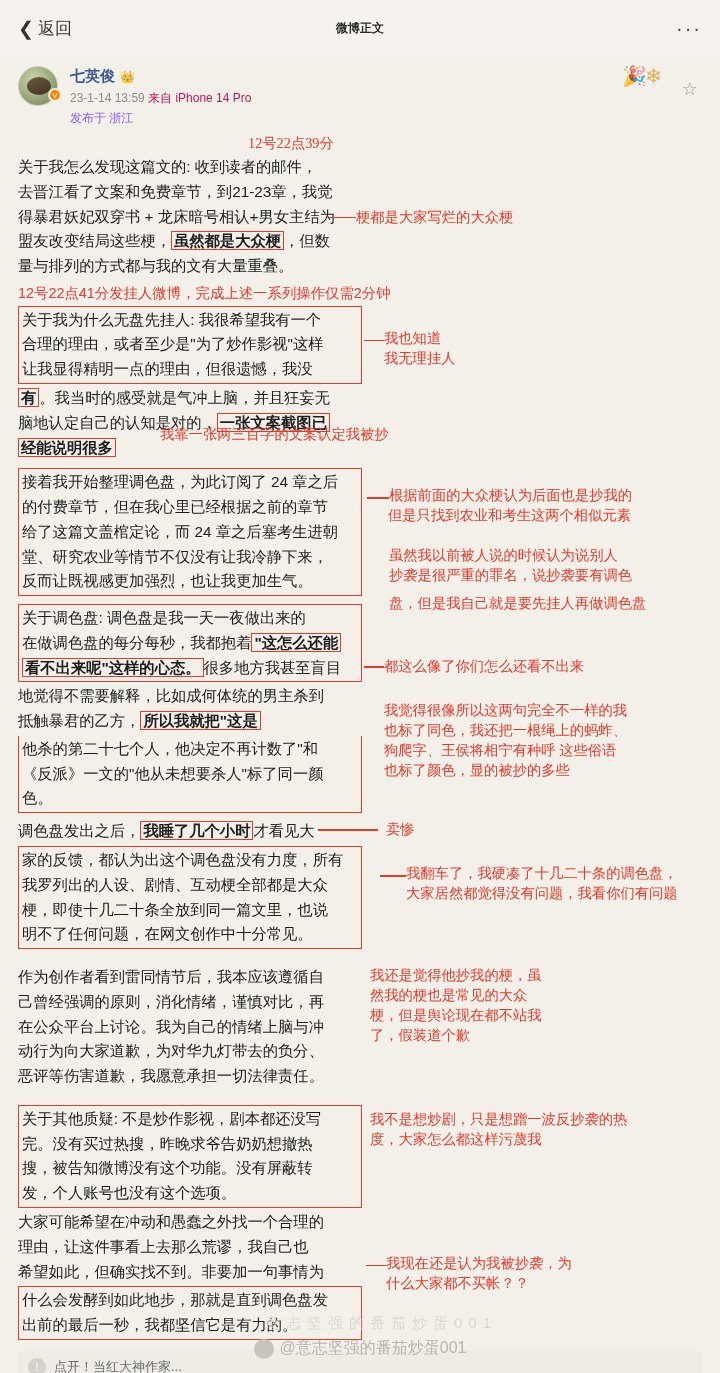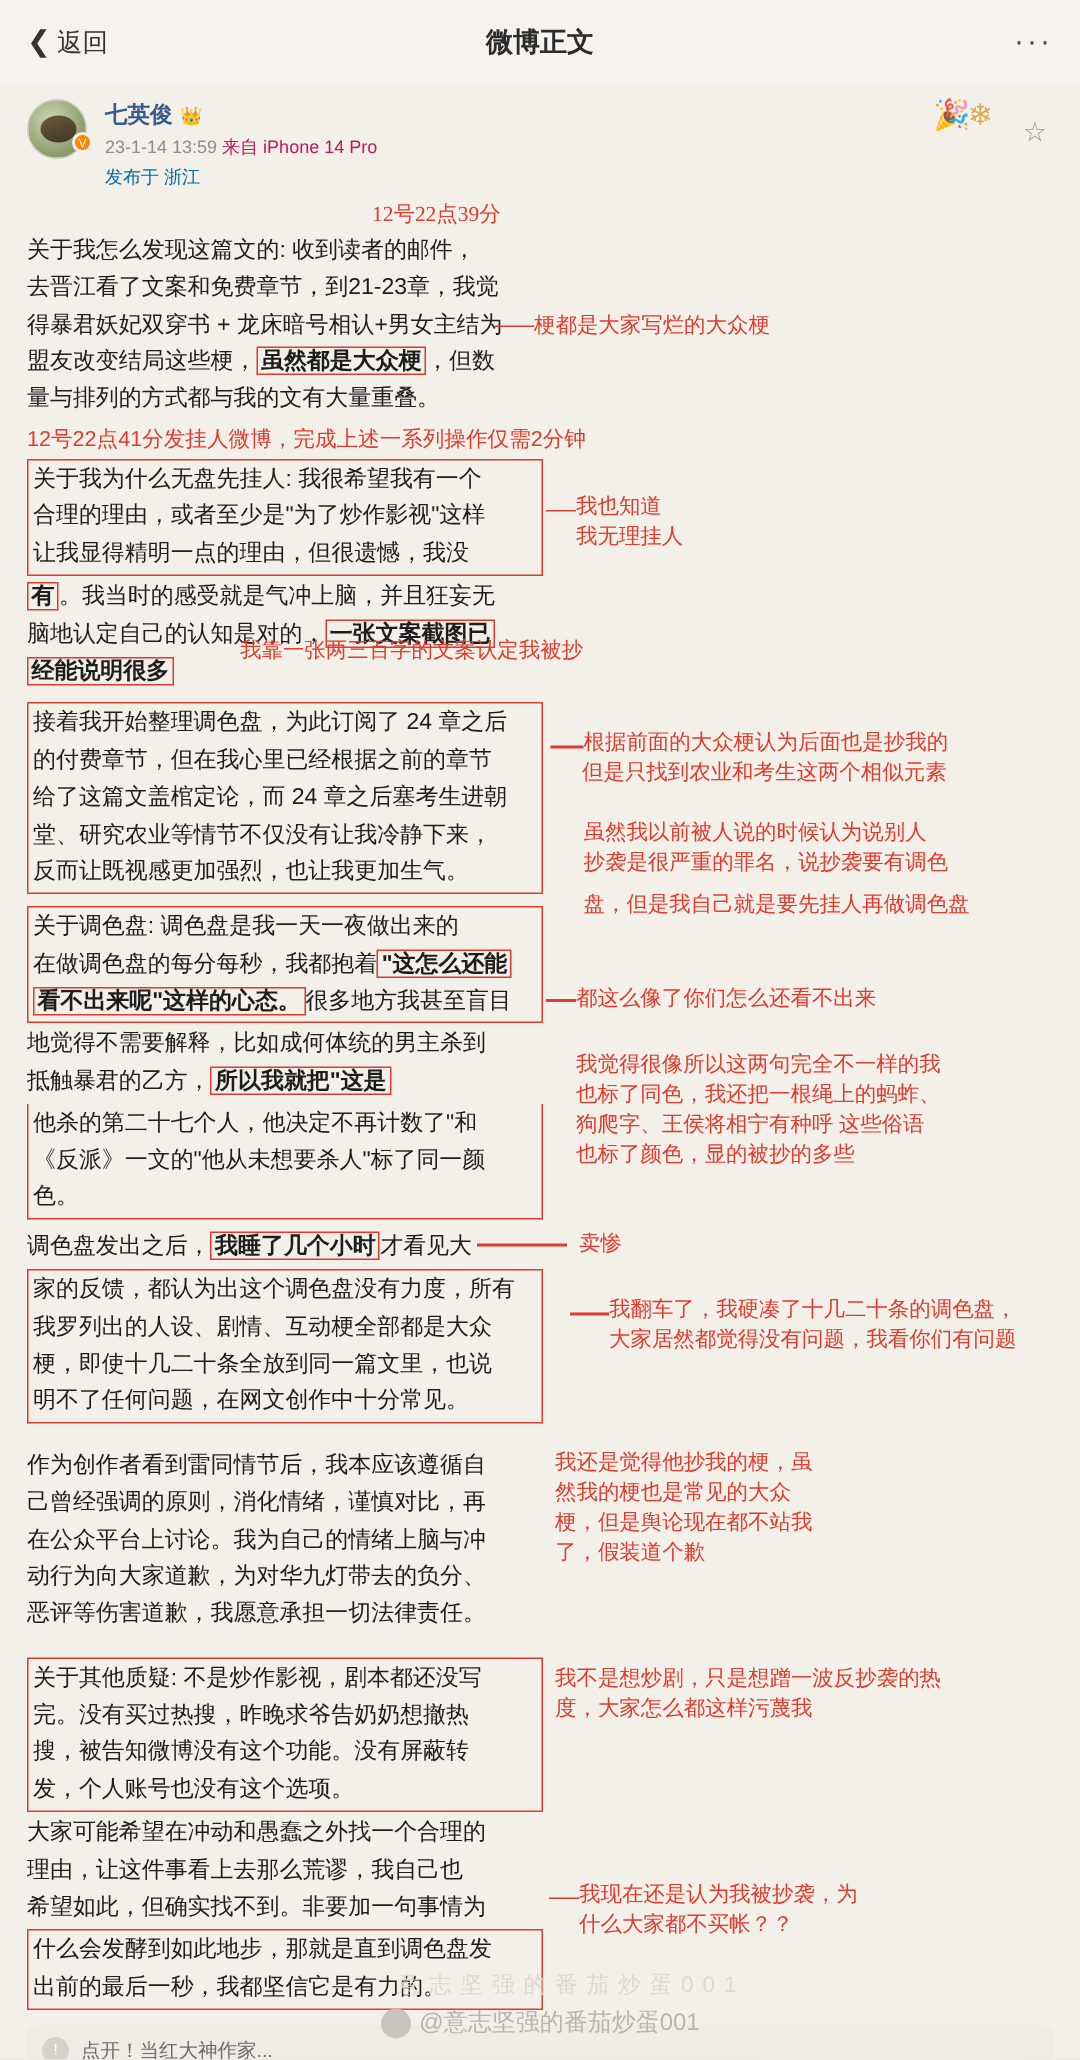--- a/index.html
+++ b/index.html
@@ -26,21 +26,21 @@
   .nav-back {
     display: flex; align-items: center; gap: 4px;
     font-size: 17px; color: #333;
   }
   .nav-back .chev {
     font-size: 19px; line-height: 1; color: #333;
   }
   .nav-title {
     position: absolute; left: 0; right: 0;
     text-align: center;
-    font-size: 18px; font-weight: bold; color: #2b2b2b;
+    font-size: 12px; font-weight: bold; color: #2b2b2b;
     pointer-events: none;
   }
   .nav-more {
     margin-left: auto;
     font-size: 20px; letter-spacing: 2px; color: #444;
     z-index: 2;
   }
   
   .post-head {
     display: flex;
@@ -65,21 +65,21 @@
     width: 14px; height: 14px; border-radius: 50%;
     background: #ff8200; border: 2px solid #f3efe9;
     font-size: 8px; color: #fff; text-align: center; line-height: 11px;
   }
   .post-meta { margin-left: 12px; padding-top: 1px; }
   .name-row { display: flex; align-items: center; gap: 5px; }
   .uname { font-size: 15px; color: #3a5a8c; font-weight: bold; }
   .crown { font-size: 12px; }
   .sub-row { font-size: 12px; color: #8d8d8d; margin-top: 4px; }
   .sub-row .src { color: #be185d; }
-  .sub-row2 { font-size: 12px; color: #0369a1; margin-top: 3px; }
+  .sub-row2 { font-size: 12px; color: #8b5cf6; margin-top: 3px; }
   .deco {
     position: absolute; right: 60px; top: 8px;
     font-size: 20px; color: #d8a13a; opacity: .85;
     letter-spacing: -2px;
   }
   .star {
     position: absolute; right: 22px; top: 22px;
     font-size: 18px; color: #999;
   }
   

